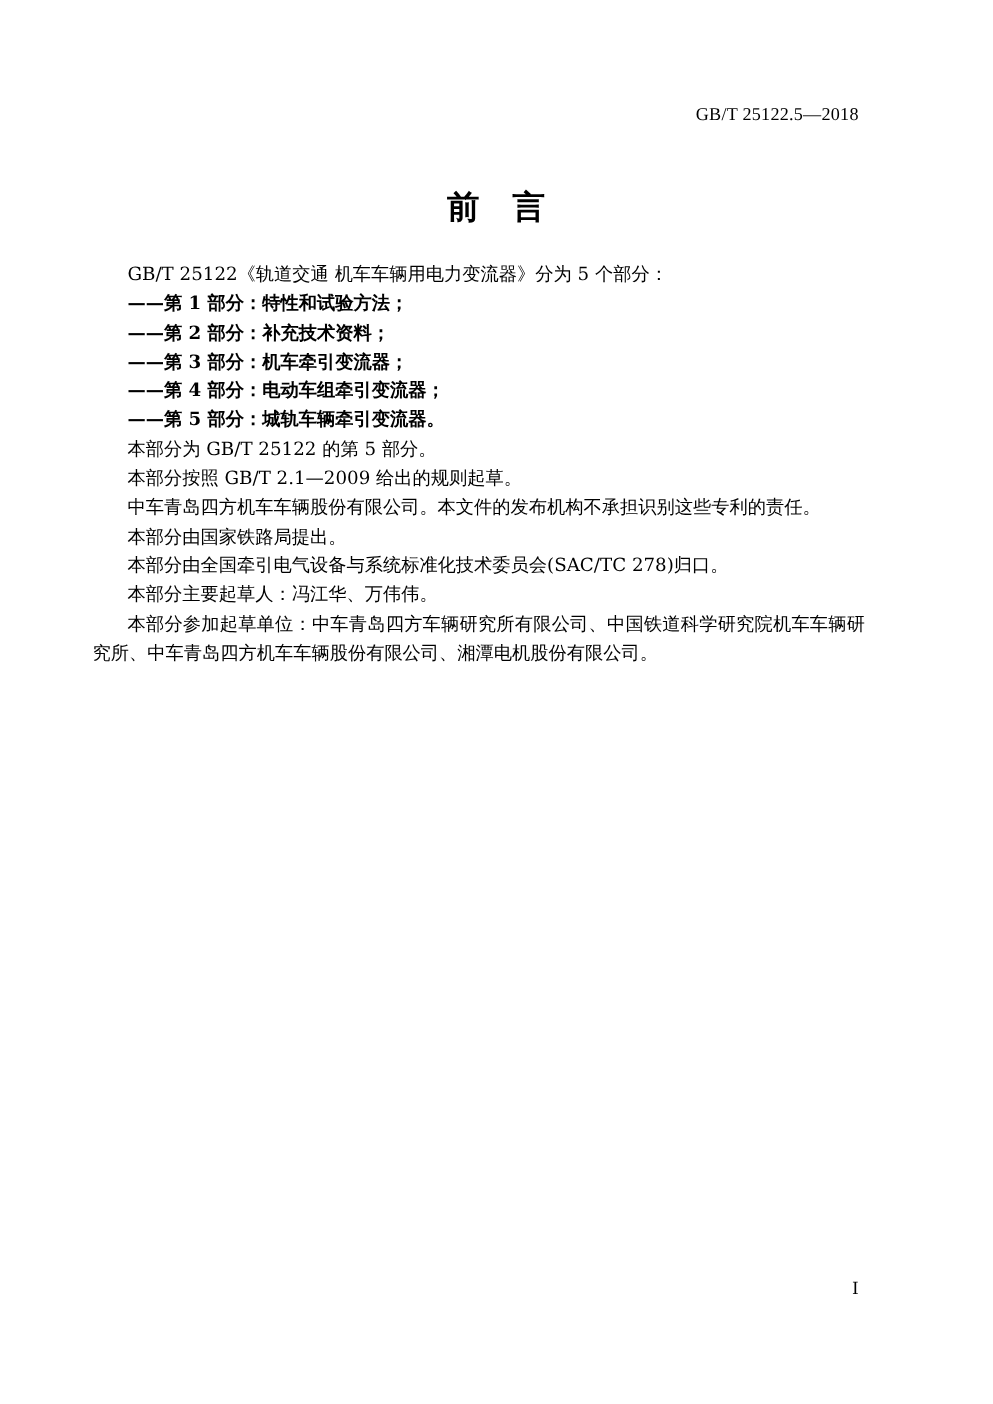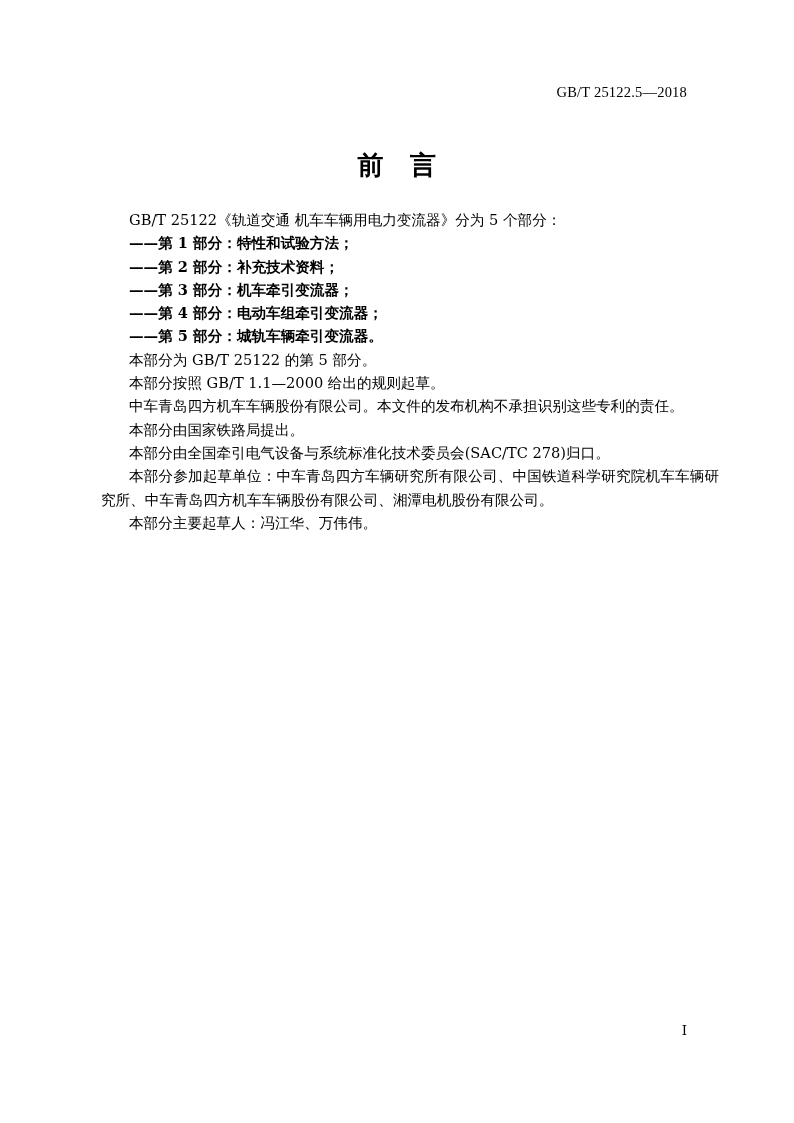--- a/index.html
+++ b/index.html
@@ -40,21 +40,21 @@
     font-size: 26px;
     font-weight: bold;
     letter-spacing: 0.5px;
   }
   .title .gap {
     display: inline-block;
     width: 26px;
   }
   .body-text {
     position: absolute;
-    left: 101px;
+    left: 74px;
     top: 208px;
     width: 618px;
     font-size: 14.6px;
     line-height: 23.3px;
     text-align: justify;
   }
   .body-text p {
     margin: 0;
     padding: 0;
     white-space: nowrap;
@@ -89,23 +89,23 @@
   </div>
 
   <div class="body-text">
     <p class="indent">GB/T 25122《轨道交通  机车车辆用电力变流器》分为 5 个部分：</p>
     <p class="dash-item">——第 1 部分：特性和试验方法；</p>
     <p class="dash-item">——第 2 部分：补充技术资料；</p>
     <p class="dash-item">——第 3 部分：机车牵引变流器；</p>
     <p class="dash-item">——第 4 部分：电动车组牵引变流器；</p>
     <p class="dash-item">——第 5 部分：城轨车辆牵引变流器。</p>
     <p class="indent">本部分为 GB/T 25122 的第 5 部分。</p>
-    <p class="indent">本部分按照 GB/T 1.1—2000 给出的规则起草。</p>
+    <p class="indent">本部分按照 GB/T 2.1—2009 给出的规则起草。</p>
     <p class="indent">中车青岛四方机车车辆股份有限公司。本文件的发布机构不承担识别这些专利的责任。</p>
     <p class="indent">本部分由国家铁路局提出。</p>
     <p class="indent">本部分由全国牵引电气设备与系统标准化技术委员会(SAC/TC 278)归口。</p>
+    <p class="indent">本部分主要起草人：冯江华、万伟伟。</p>
     <p class="indent wrap">本部分参加起草单位：中车青岛四方车辆研究所有限公司、中国铁道科学研究院机车车辆研究所、中车青岛四方机车车辆股份有限公司、湘潭电机股份有限公司。</p>
-    <p class="indent">本部分主要起草人：冯江华、万伟伟。</p>
   </div>
 
   <div class="page-num">Ⅰ</div>
 
 </div>
 
 </body></html>

